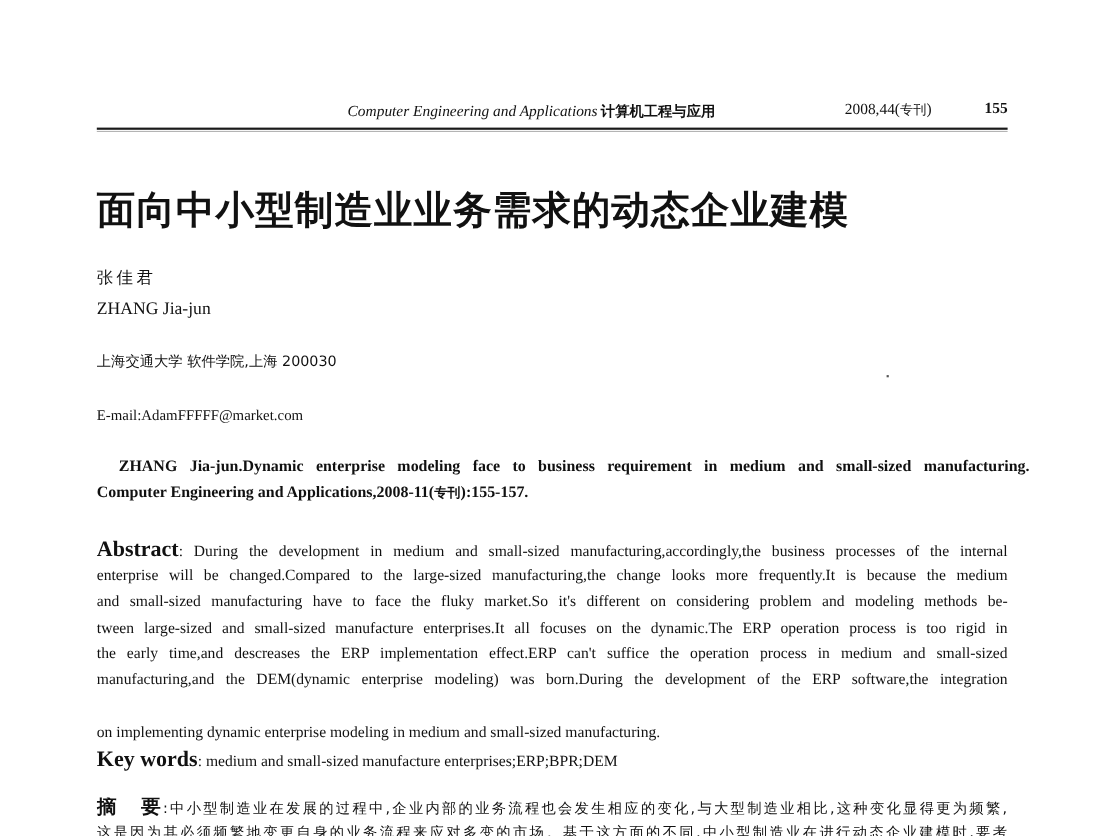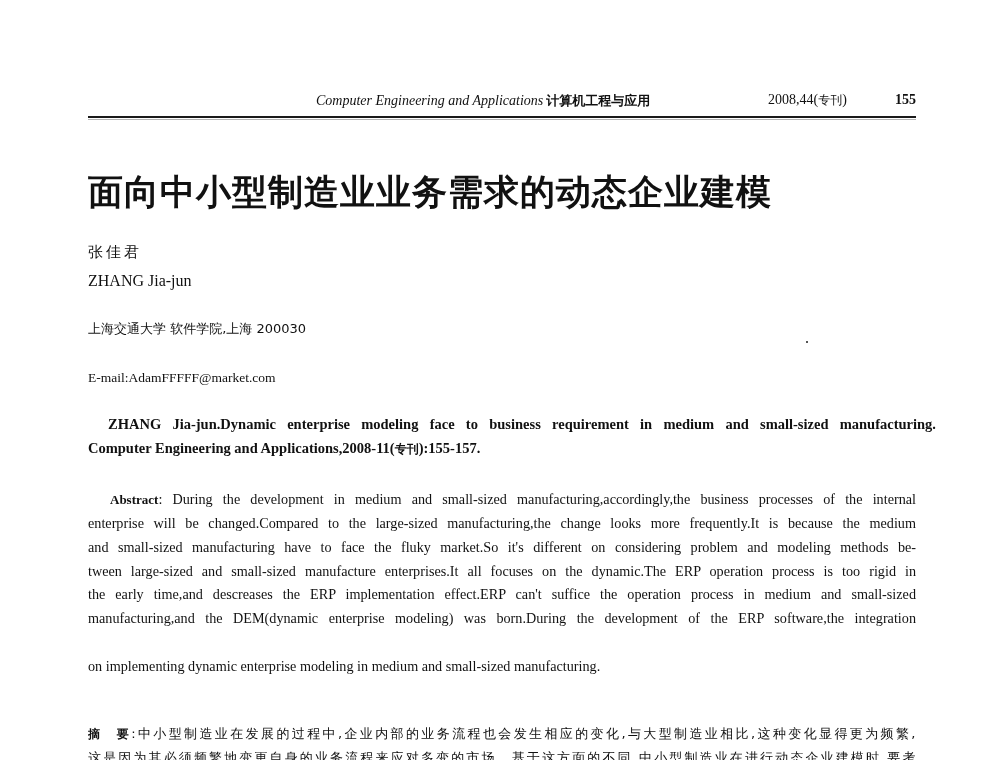--- a/index.html
+++ b/index.html
@@ -140,39 +140,39 @@
       position: absolute;
       left: 88px;
       width: 828px;
       font-size: 14.2px;
       line-height: 18px;
       white-space: nowrap;
       text-align: justify;
       text-align-last: justify;
     }
     .abs-line.last { text-align-last: left; }
-    .label-bold { font-weight: bold; font-size: 13px; margin-left: 22px; }
+    .label-bold { font-weight: bold; font-size: 20px; }
 
     
     .cn-abs-line {
       position: absolute;
       left: 88px;
       width: 828px;
       font-family: "DejaVu Sans", sans-serif;
       font-size: 13px;
       line-height: 18px;
       white-space: nowrap;
       overflow: hidden;
       text-align: justify;
       text-align-last: justify;
       letter-spacing: 0.5px;
     }
     .cn-label {
       font-weight: bold;
-      font-size: 12px;
+      font-size: 18px;
     }
     .speck {
       position: absolute;
       left: 806px;
       top: 341px;
       width: 2px;
       height: 2px;
       background: #555555;
     }
   </style>
@@ -201,17 +201,18 @@
   <div class="citation l1">ZHANG Jia-jun.Dynamic enterprise modeling face to business requirement in medium and small-sized manufacturing.</div>
   <div class="citation l2"><span>Computer Engineering and Applications,2008-11(</span><span class="cn">专刊</span><span>):155-157.</span></div>
 
   <div class="abs-line" style="top:490px;"><span class="label-bold">Abstract</span><span>: During the development in medium and small-sized manufacturing,accordingly,the business processes of the internal</span></div>
   <div class="abs-line" style="top:514px;">enterprise will be changed.Compared to the large-sized manufacturing,the change looks more frequently.It is because the medium</div>
   <div class="abs-line" style="top:538px;">and small-sized manufacturing have to face the fluky market.So it's different on considering problem and modeling methods be-</div>
   <div class="abs-line" style="top:562px;">tween large-sized and small-sized manufacture enterprises.It all focuses on the dynamic.The ERP operation process is too rigid in</div>
   <div class="abs-line" style="top:585px;">the early time,and descreases the ERP implementation effect.ERP can't suffice the operation process in medium and small-sized</div>
   <div class="abs-line" style="top:609px;">manufacturing,and the DEM(dynamic enterprise modeling) was born.During the development of the ERP software,the integration</div>
   <div class="abs-line last" style="top:657px;">on implementing dynamic enterprise modeling in medium and small-sized manufacturing.</div>
+  <div class="abs-line last" style="top:681px;"><span class="label-bold">Key words</span><span>: medium and small-sized manufacture enterprises;ERP;BPR;DEM</span></div>
 
   <div class="cn-abs-line" style="top:725px;"><span class="cn-label">摘　要</span><span>:中小型制造业在发展的过程中,企业内部的业务流程也会发生相应的变化,与大型制造业相比,这种变化显得更为频繁,</span></div>
   <div class="cn-abs-line" style="top:749px;">这是因为其必须频繁地变更自身的业务流程来应对多变的市场。基于这方面的不同,中小型制造业在进行动态企业建模时,要考</div>
 
 </div>
 
 </body></html>

